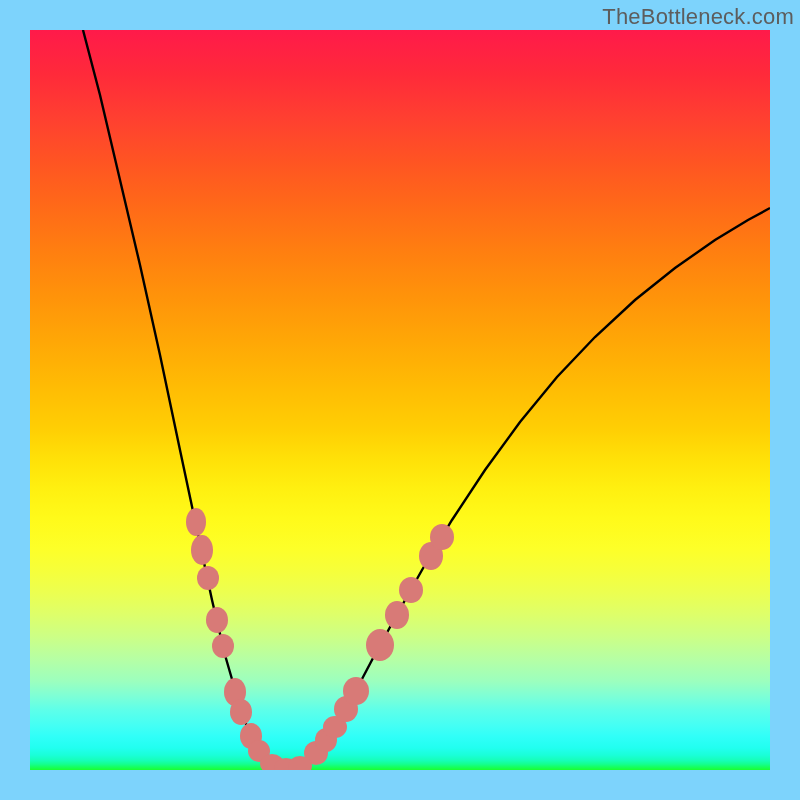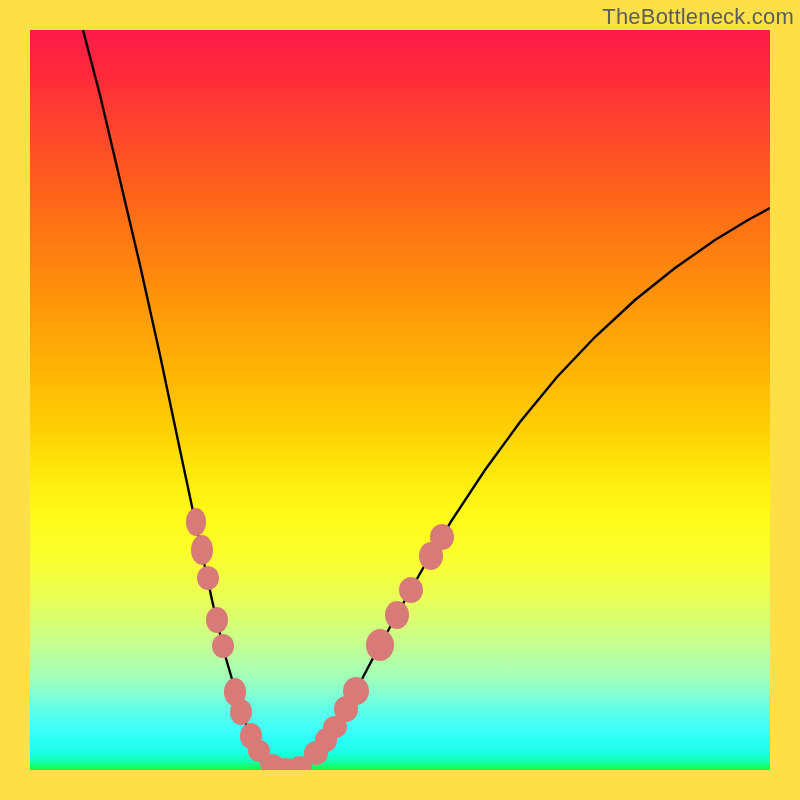--- a/index.html
+++ b/index.html
@@ -1,20 +1,20 @@
 <!DOCTYPE html>
 <html><head>
 <meta charset="utf-8">
 <style>
   * { margin: 0; padding: 0; box-sizing: border-box; }
   html, body { width: 800px; height: 800px; overflow: hidden; }
   .container {
     width: 800px;
     height: 800px;
-    background: #fde047;
+    background: #7dd3fc;
     position: relative;
   }
   .plot-area {
     position: absolute;
     left: 30px;
     top: 30px;
     width: 740px;
     height: 740px;
     background: linear-gradient(to bottom,
       #ff1a4a 0%,

